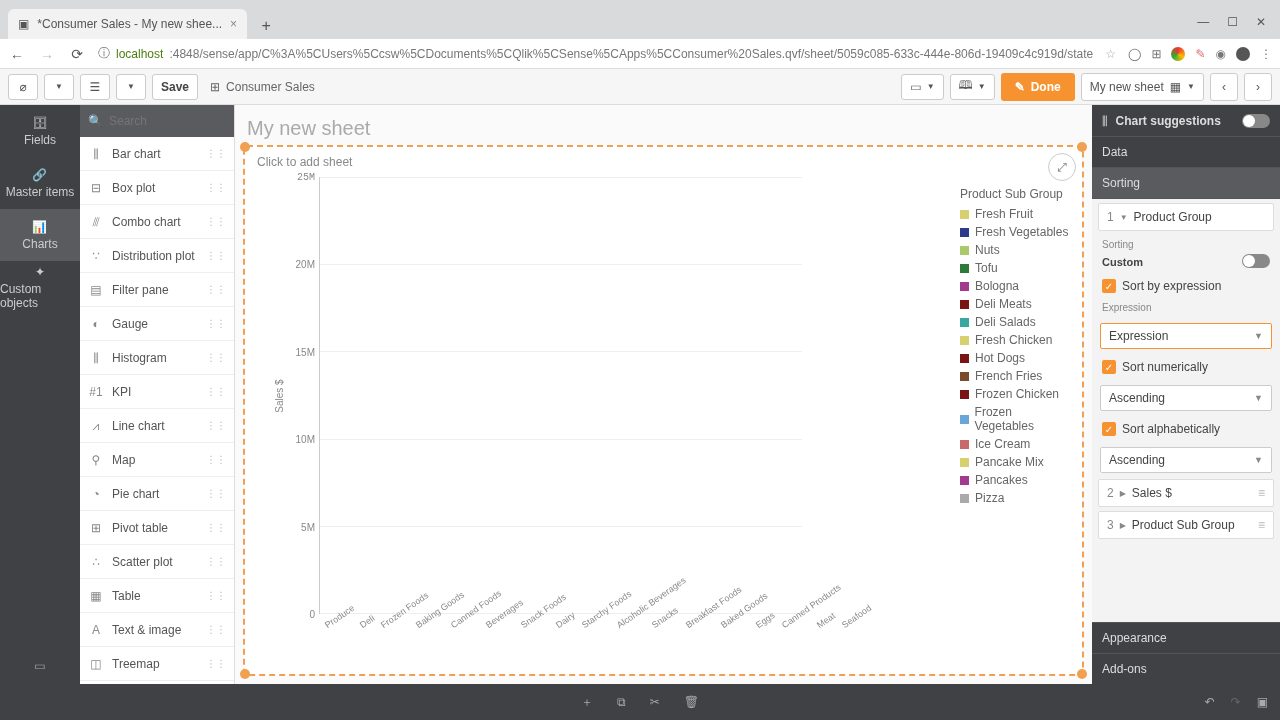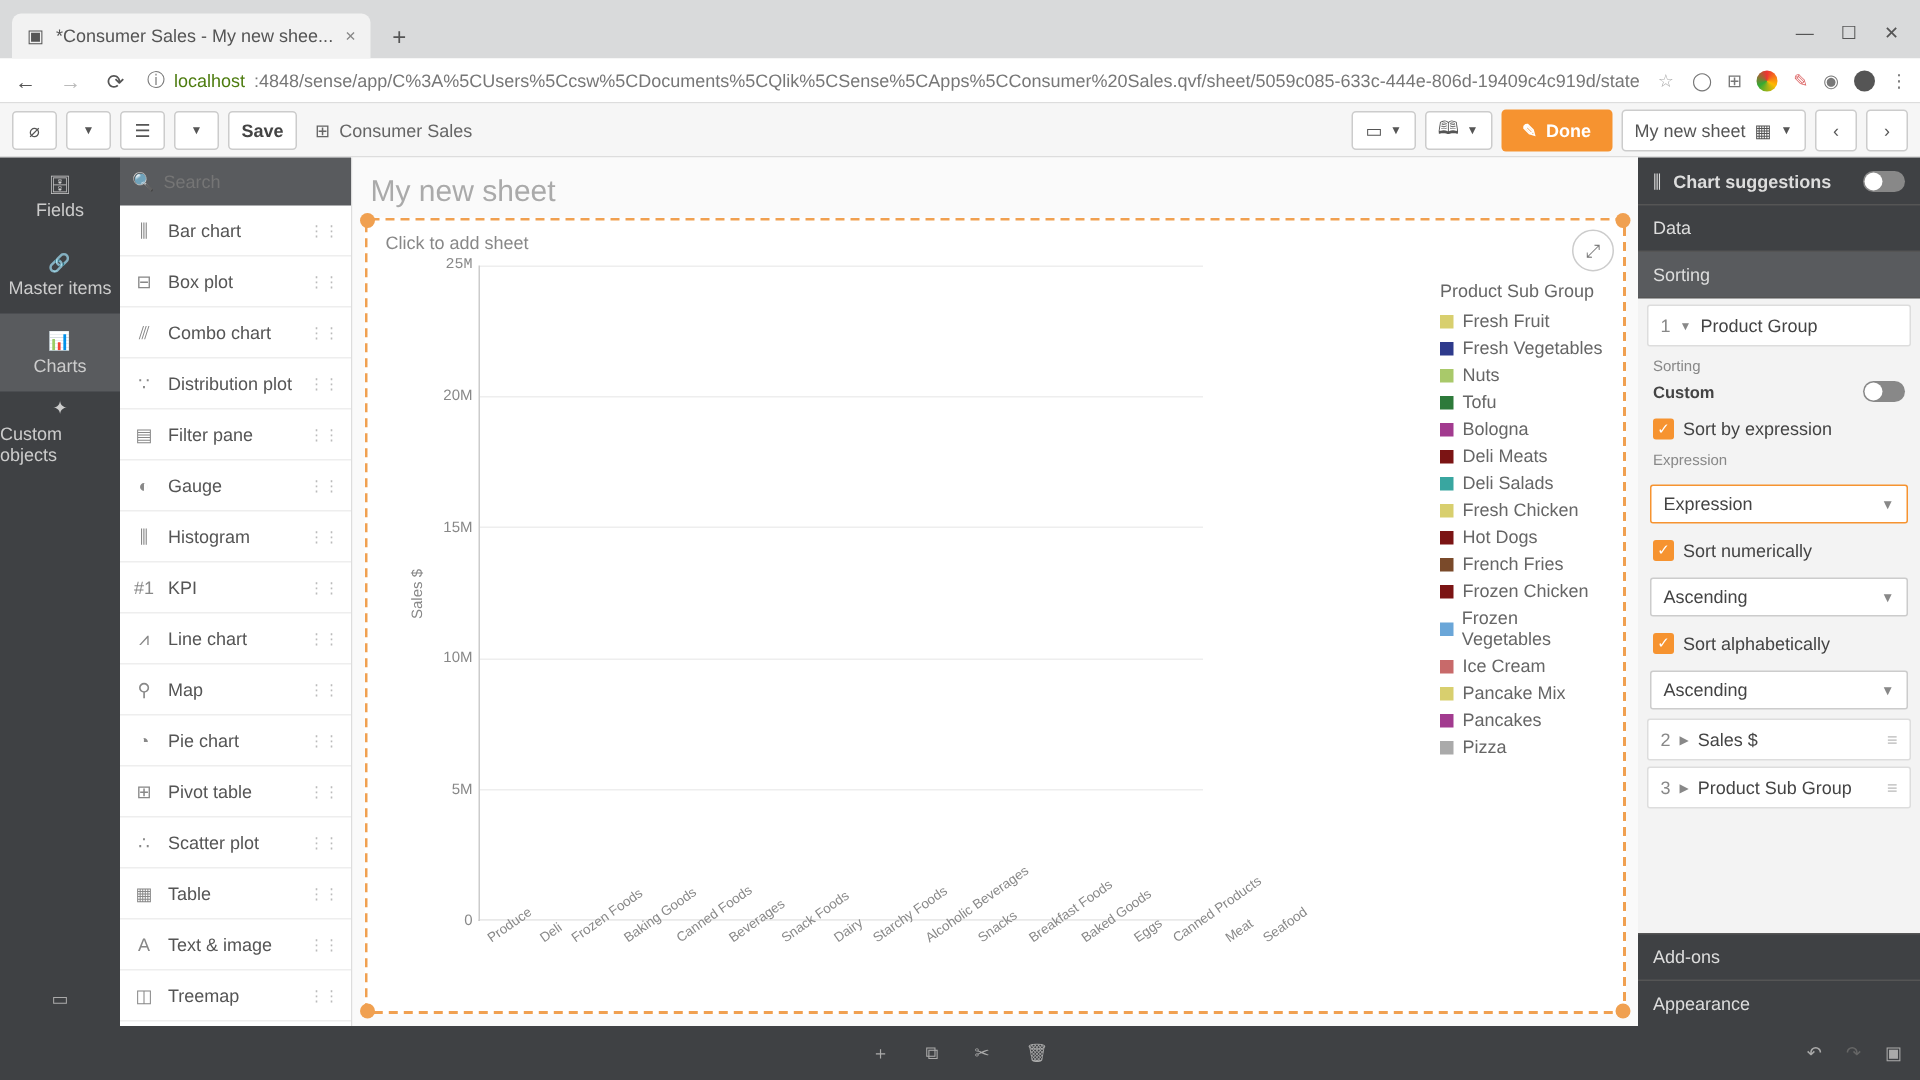--- a/index.html
+++ b/index.html
@@ -510,22 +510,22 @@
         <span>Sales $</span>
         <span class="drag">≡</span>
       </div>
       <div class="sort-row">
         <span class="num">3</span>
         <span class="tri">▶</span>
         <span>Product Sub Group</span>
         <span class="drag">≡</span>
       </div>
     </div>
+    <div class="dark-sec">Appearance</div>
     <div class="dark-sec">Add-ons</div>
-    <div class="dark-sec">Appearance</div>
   </div>
 </div>
 
 <div class="bottom-bar">
   <span>＋</span>
   <span>⧉</span>
   <span>✂</span>
   <span>🗑</span>
   <div class="r">
     <span>↶</span>

